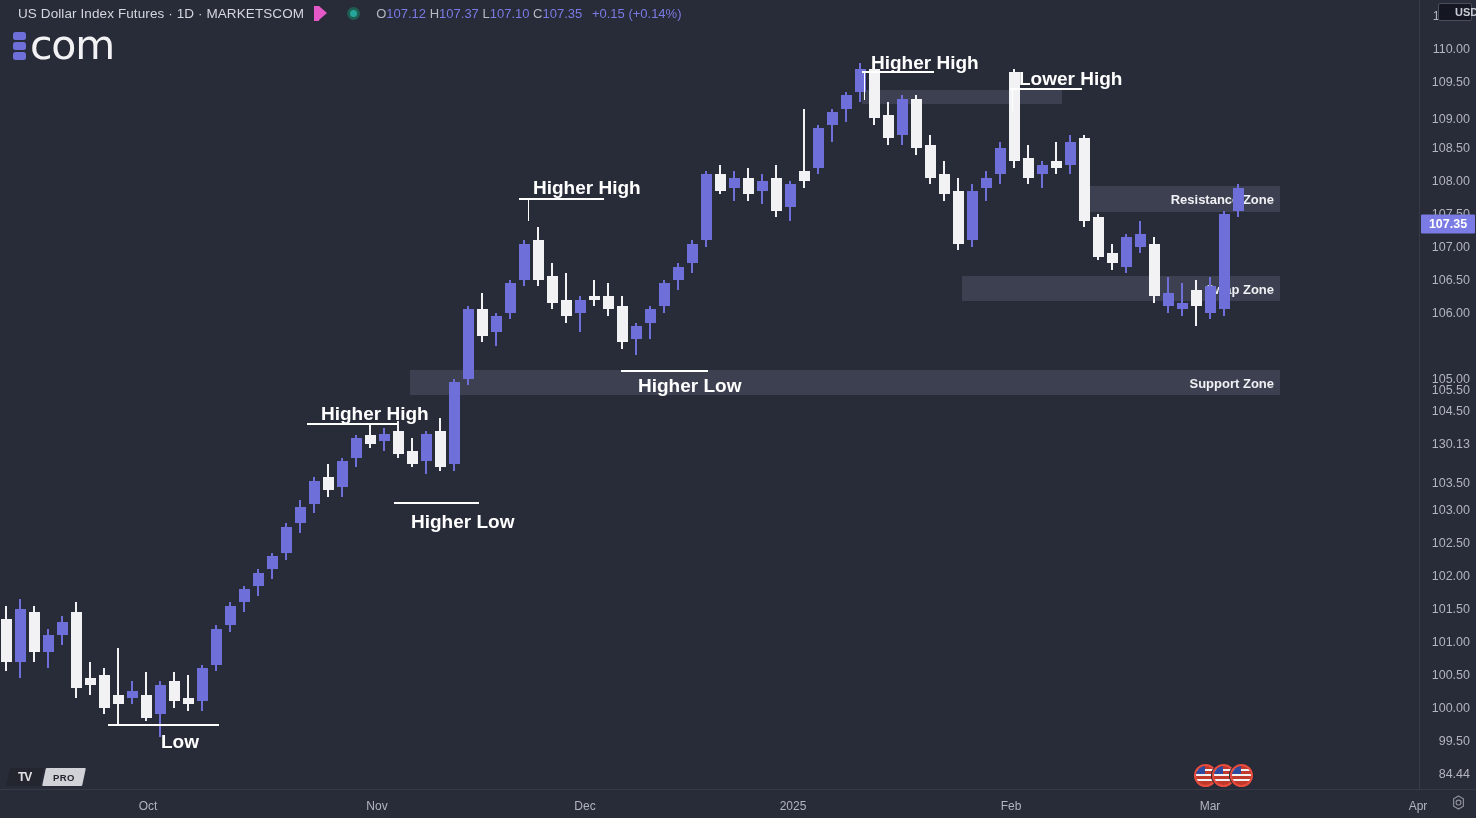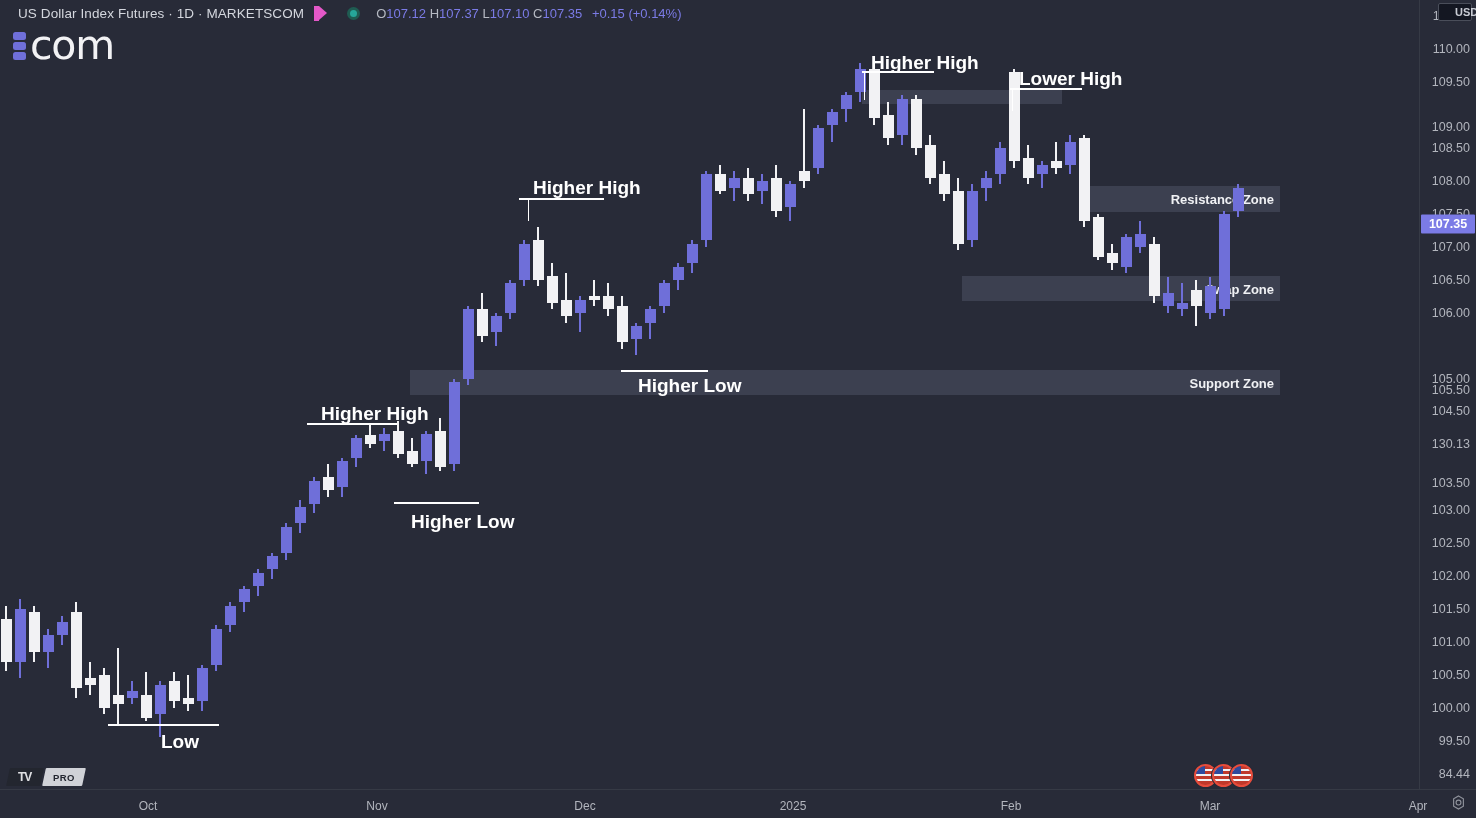--- a/index.html
+++ b/index.html
@@ -523,21 +523,21 @@
       <span class="k">C</span><span class="v">107.35</span>
       <span class="chg">+0.15 (+0.14%)</span>
     </span>
   </div>
 
   <div id="paxis">
     <div id="ptick-layer">
         <div class="ptick" style="top: 16.4583px;">110.50</div>
         <div class="ptick" style="top: 49.375px;">110.00</div>
         <div class="ptick" style="top: 82.2917px;">109.50</div>
-        <div class="ptick" style="top: 127px;">109.00</div>
+        <div class="ptick" style="top: 119px;">109.00</div>
         <div class="ptick" style="top: 148.125px;">108.50</div>
         <div class="ptick" style="top: 181.042px;">108.00</div>
         <div class="ptick" style="top: 213.958px;">107.50</div>
         <div class="ptick" style="top: 246.875px;">107.00</div>
         <div class="ptick" style="top: 279.792px;">106.50</div>
         <div class="ptick" style="top: 312.708px;">106.00</div>
         <div class="ptick" style="top: 345.625px; margin-top: 44px;">105.50</div>
         <div class="ptick" style="top: 378.542px;">105.00</div>
         <div class="ptick" style="top: 411.458px;">104.50</div>
         <div class="ptick" style="top: 444.375px;">130.13</div>

